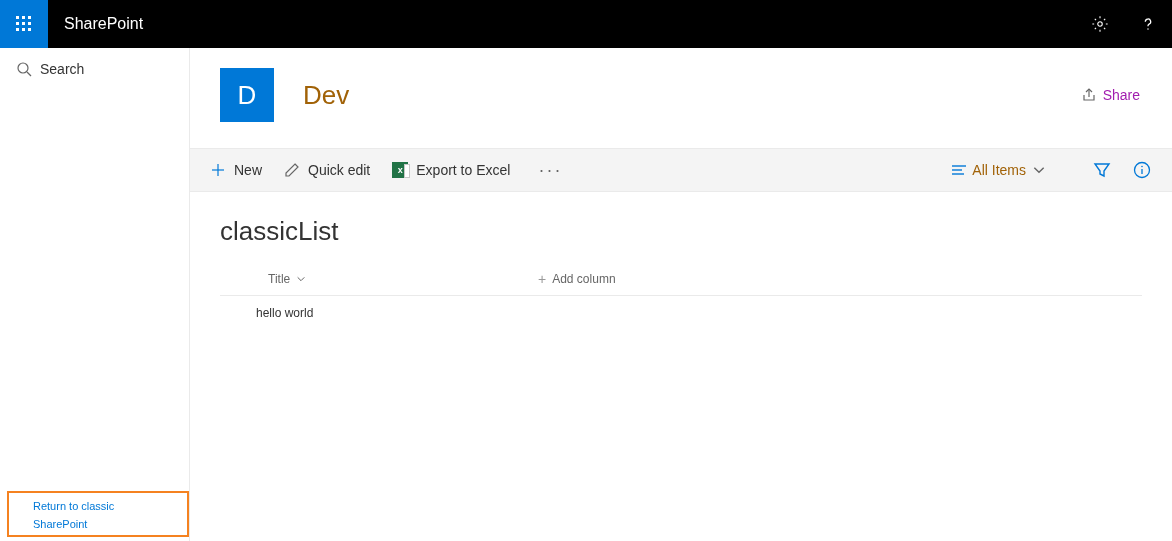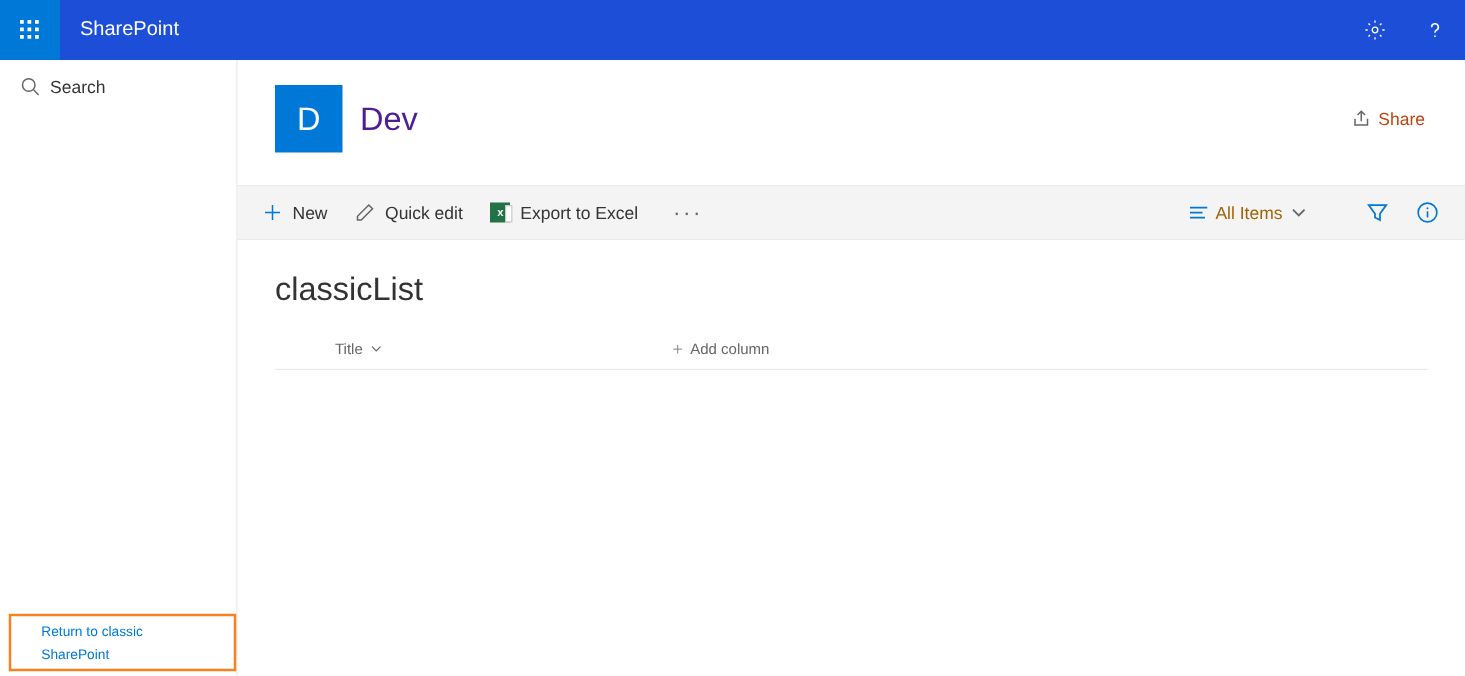--- a/index.html
+++ b/index.html
@@ -1,40 +1,40 @@
 <!DOCTYPE html>
 <html><head>
 <meta charset="utf-8">
 <style>
 * { margin: 0; padding: 0; box-sizing: border-box; font-family: "Segoe UI", "Segoe UI Web", Arial, sans-serif; }
 html, body { width: 1172px; height: 541px; overflow: hidden; background: #fff; }
 
-.topbar { height: 48px; background: #1d4ed8; display: flex; align-items: center; color: #fff; }
+.topbar { height: 48px; background: #000000; display: flex; align-items: center; color: #fff; }
 .waffle { width: 48px; height: 48px; background: #0078d7; display: flex; align-items: center; justify-content: center; cursor: pointer; }
 .waffle svg { width: 16px; height: 16px; }
 .brand { margin-left: 16px; font-size: 16px; font-weight: 400; }
 .topbar-spacer { flex: 1; }
 .topbar-icon { width: 48px; height: 48px; display: flex; align-items: center; justify-content: center; cursor: pointer; color: #fff; }
 .topbar-icon svg { width: 18px; height: 18px; }
 .username { padding: 0 18px 0 10px; font-size: 14px; cursor: pointer; }
 
 .body { display: flex; height: 493px; }
 .leftnav { width: 190px; border-right: 1px solid #eaeaea; position: relative; }
 .searchbox { display: flex; align-items: center; padding: 13px 16px; cursor: text; color: #666; }
 .searchbox svg { width: 16px; height: 16px; margin-right: 8px; }
 .searchbox span { font-size: 14px; color: #333; }
 .return-link { position: absolute; bottom: 4px; left: 7px; border: 2px solid #f58220; padding: 3px 24px; }
 .return-link a { color: #0078d7; font-size: 11px; text-decoration: none; cursor: pointer; }
 
 .main { flex: 1; display: flex; flex-direction: column; }
 .sitehdr { padding: 20px 30px 26px 30px; display: flex; align-items: center; }
 .sitelogo { width: 54px; height: 54px; background: #0078d7; color: #fff; display: flex; align-items: center; justify-content: center; font-size: 26px; font-weight: 300; }
-.sitename { margin-left: 14px; font-size: 26px; font-weight: 300; color: #4c1d95; }
+.sitename { margin-left: 29px; font-size: 26px; font-weight: 300; color: #a16207; }
 .sitehdr-spacer { flex: 1; }
-.sharebtn { display: flex; align-items: center; color: #c2410c; font-size: 14px; cursor: pointer; margin-right: 2px; }
+.sharebtn { display: flex; align-items: center; color: #a21caf; font-size: 14px; cursor: pointer; margin-right: 2px; }
 .sharebtn svg { width: 16px; height: 16px; margin-right: 6px; }
 
 .cmdbar { height: 44px; border-top: 1px solid #eaeaea; border-bottom: 1px solid #eaeaea; background: #f4f4f4; display: flex; align-items: center; padding: 0 20px 0 20px; }
 .cmd { display: flex; align-items: center; margin-right: 22px; font-size: 14px; color: #333; cursor: pointer; }
 .cmd svg, .cmd .xicon { margin-right: 8px; }
 .cmd svg { width: 16px; height: 16px; }
 .xicon { width: 16px; height: 16px; background: #217346; color: #fff; font-size: 9px; font-weight: bold; display: flex; align-items: center; justify-content: center; position: relative; }
 .xicon::after { content:""; position:absolute; right:-2px; top:2px; width:4px; height:12px; background:#fff; border:1px solid #c8c8c8;}
 .ellipsis { font-size: 18px; letter-spacing: 2px; cursor: pointer; color: #666; padding: 0 6px; }
 .cmdbar-spacer { flex: 1; }
@@ -171,15 +171,19 @@
           <span>Title</span>
           <svg viewBox="0 0 12 12" fill="none" stroke="#666" stroke-width="1.2">
               <path d="M2 4l4 4 4-4"></path>
             </svg>
         </div>
         <div class="col3">
           <span class="plus">+</span>
           <span>Add column</span>
         </div>
       </div>
+      <div class="row">
+        <div class="col1"></div>
+        <div class="col2">hello world</div>
+      </div>
     </div>
   </div>
 </div>
 
 </body></html>

